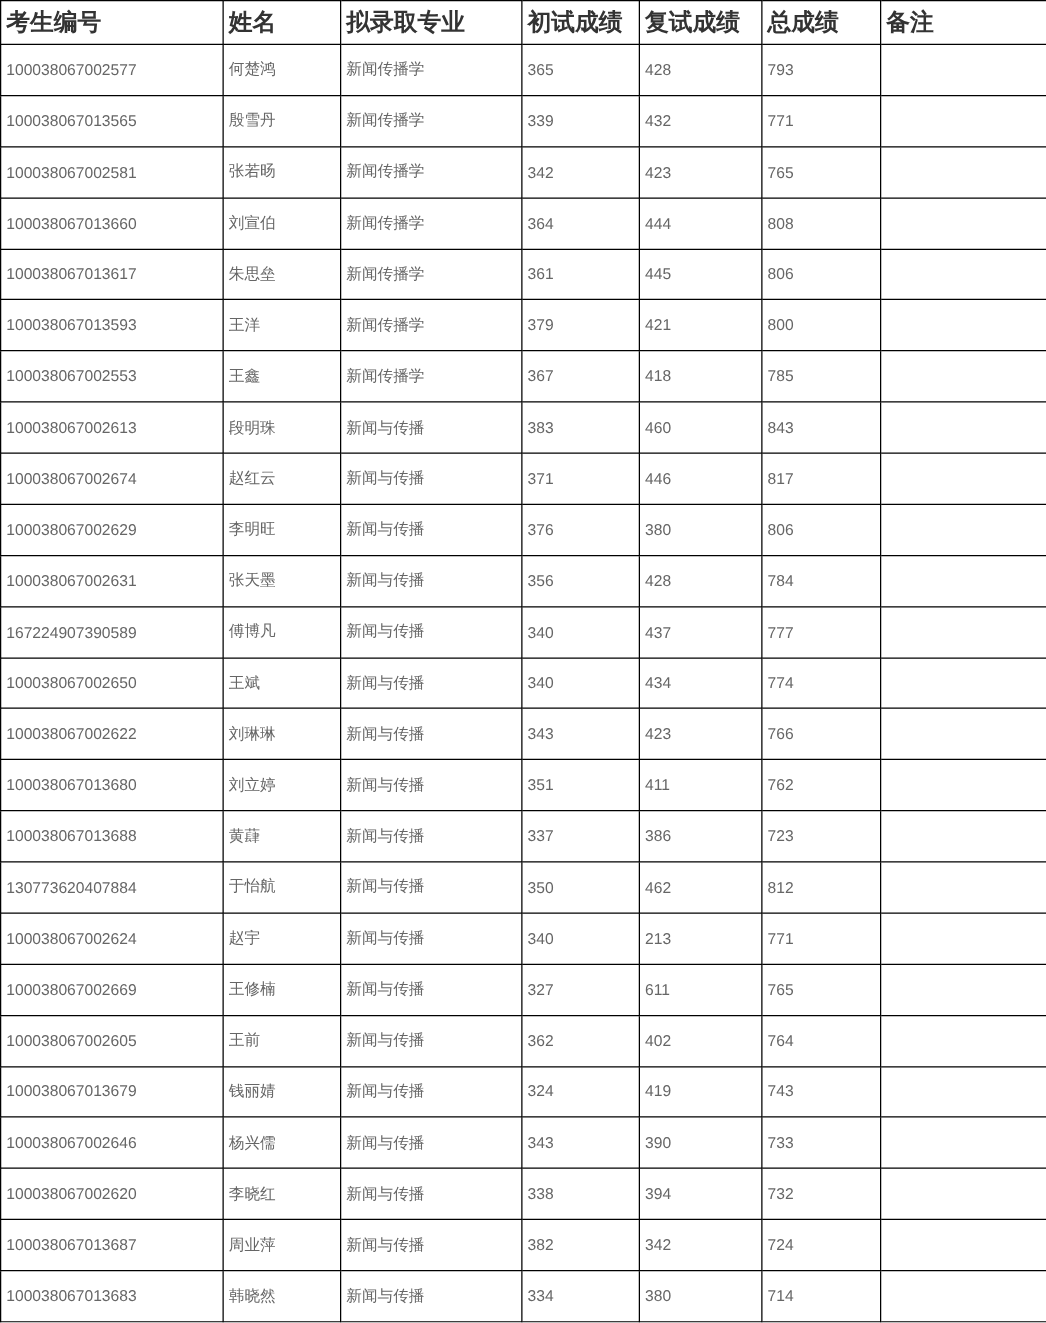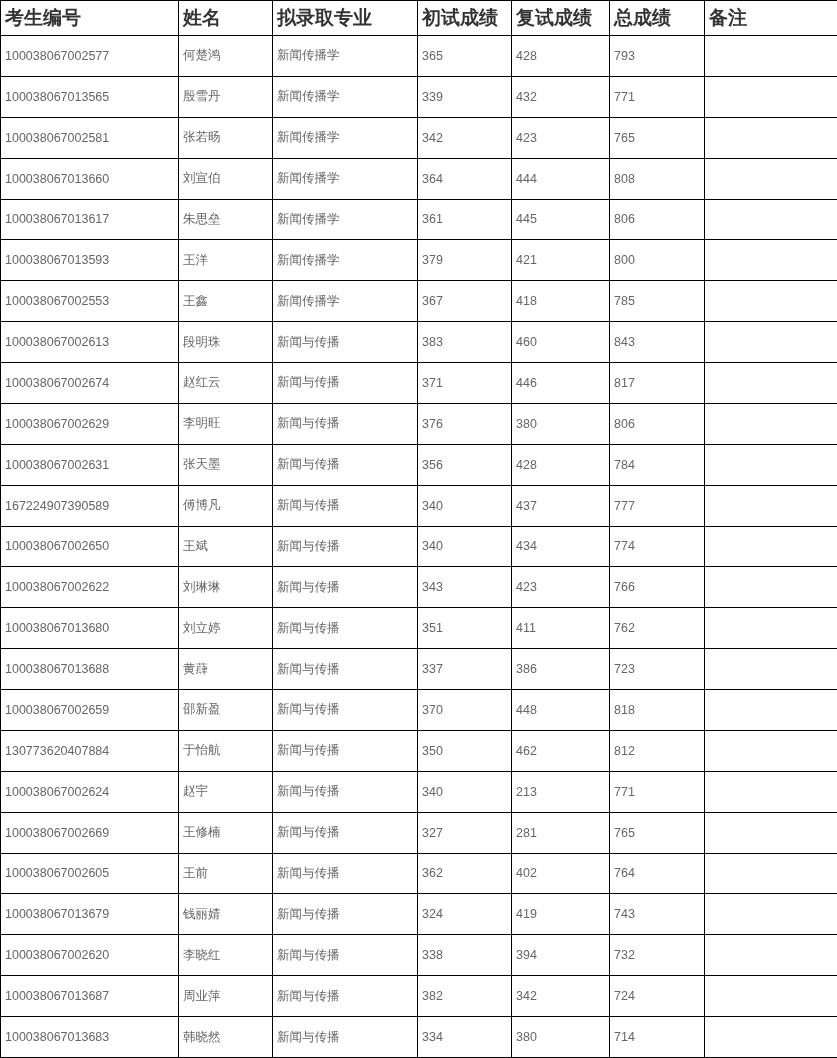--- a/index.html
+++ b/index.html
@@ -213,29 +213,20 @@
         <tr>
           <td>100038067013688</td>
           <td>黄蕼</td>
           <td>新闻与传播</td>
           <td>337</td>
           <td>386</td>
           <td>723</td>
           <td></td>
         </tr>
         <tr>
-          <td>100038067002659</td>
-          <td>邵新盈</td>
-          <td>新闻与传播</td>
-          <td>370</td>
-          <td>448</td>
-          <td>818</td>
-          <td></td>
-        </tr>
-        <tr>
           <td>130773620407884</td>
           <td>于怡航</td>
           <td>新闻与传播</td>
           <td>350</td>
           <td>462</td>
           <td>812</td>
           <td></td>
         </tr>
         <tr>
           <td>100038067002624</td>
@@ -244,40 +235,49 @@
           <td>340</td>
           <td>213</td>
           <td>771</td>
           <td></td>
         </tr>
         <tr>
           <td>100038067002669</td>
           <td>王修楠</td>
           <td>新闻与传播</td>
           <td>327</td>
-          <td>281</td>
+          <td>611</td>
           <td>765</td>
           <td></td>
         </tr>
         <tr>
           <td>100038067002605</td>
           <td>王前</td>
           <td>新闻与传播</td>
           <td>362</td>
           <td>402</td>
           <td>764</td>
           <td></td>
         </tr>
         <tr>
           <td>100038067013679</td>
           <td>钱丽婧</td>
           <td>新闻与传播</td>
           <td>324</td>
           <td>419</td>
           <td>743</td>
+          <td></td>
+        </tr>
+        <tr>
+          <td>100038067002646</td>
+          <td>杨兴儒</td>
+          <td>新闻与传播</td>
+          <td>343</td>
+          <td>390</td>
+          <td>733</td>
           <td></td>
         </tr>
         <tr>
           <td>100038067002620</td>
           <td>李晓红</td>
           <td>新闻与传播</td>
           <td>338</td>
           <td>394</td>
           <td>732</td>
           <td></td>

